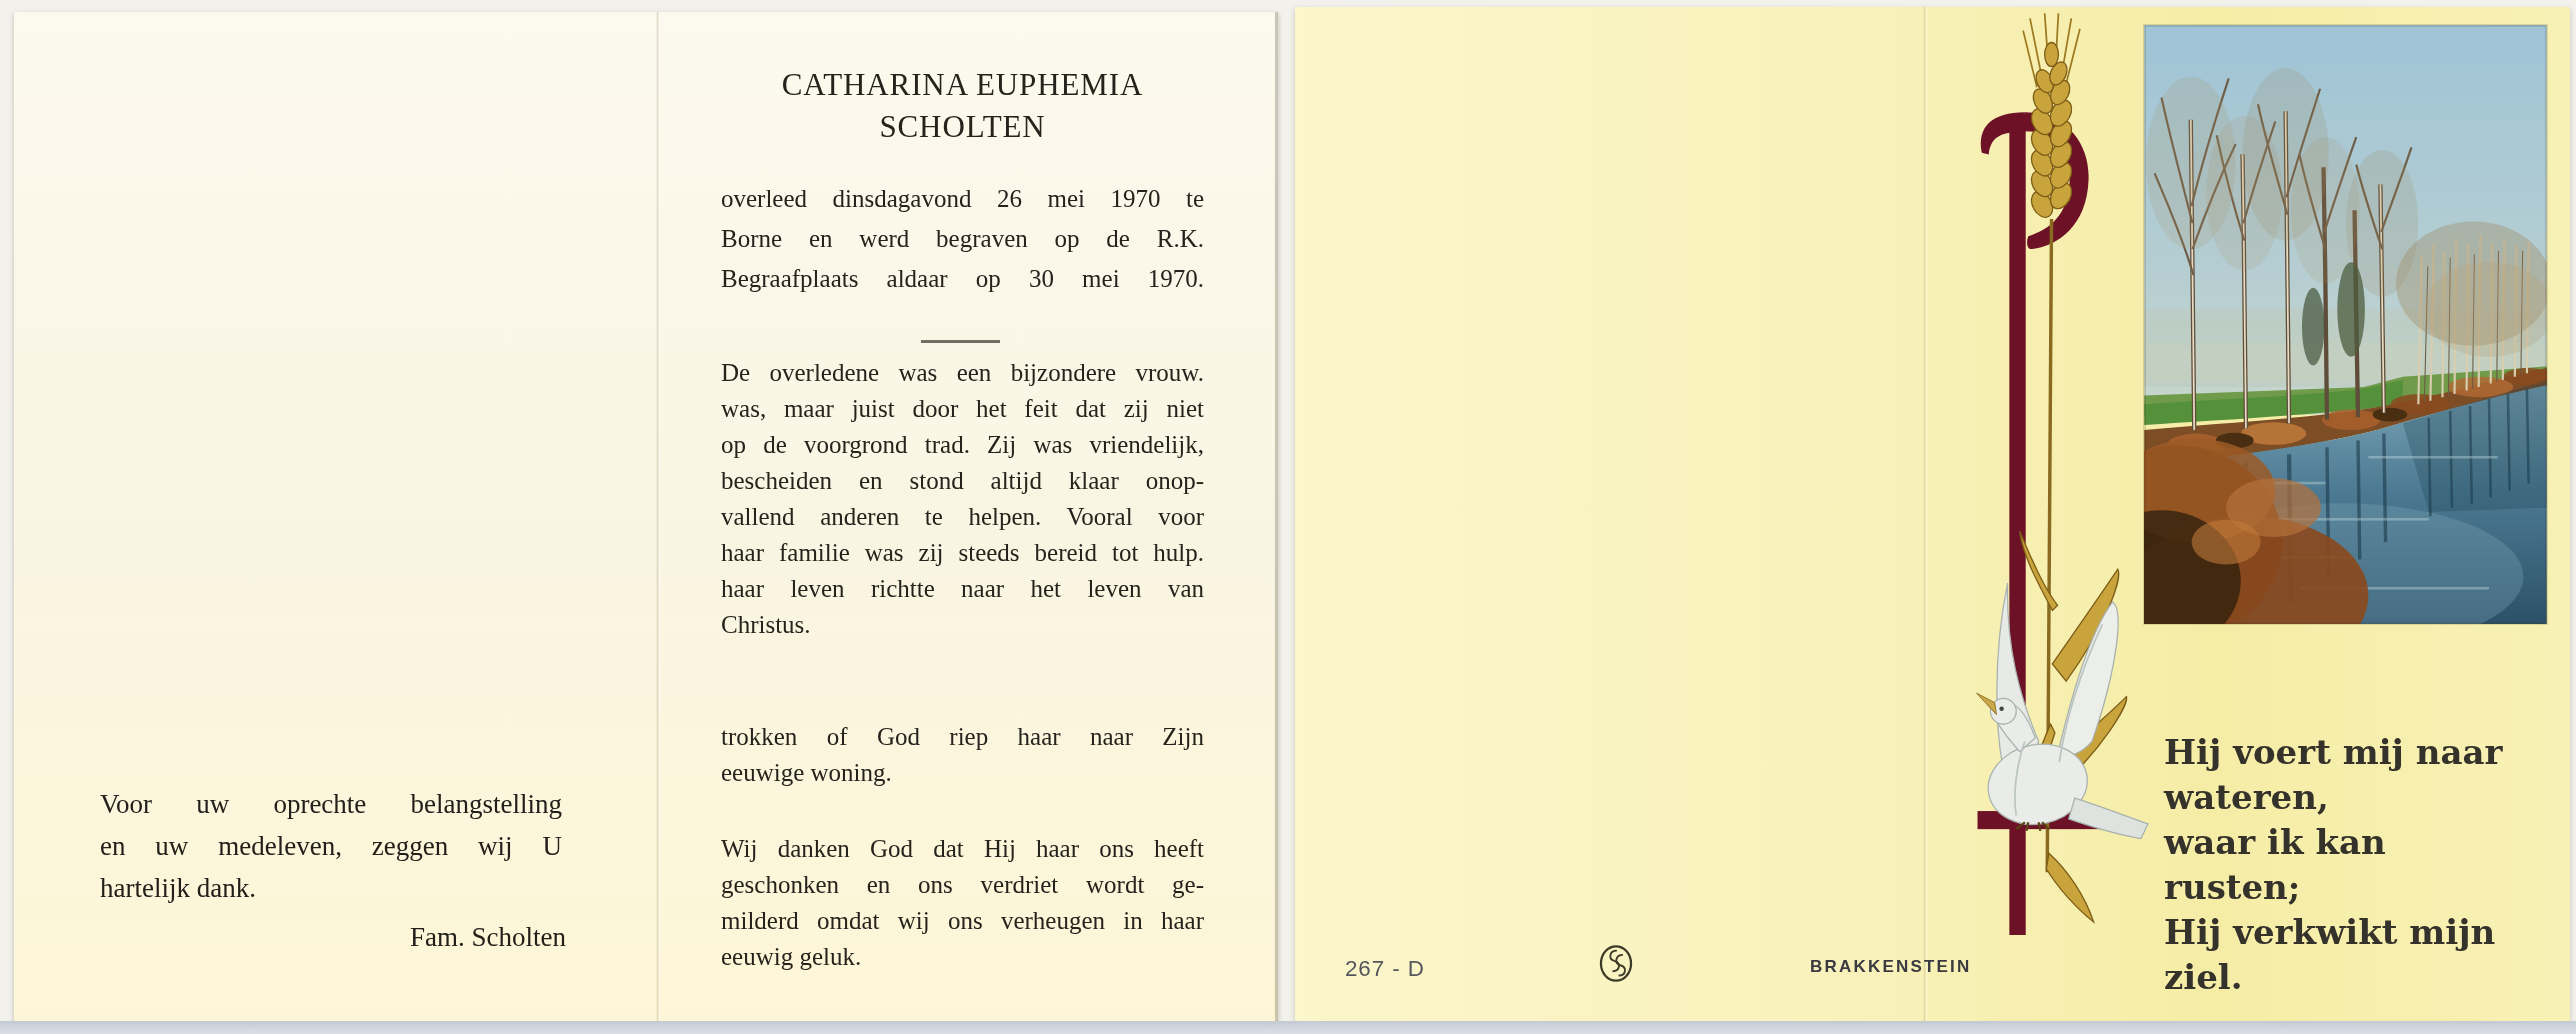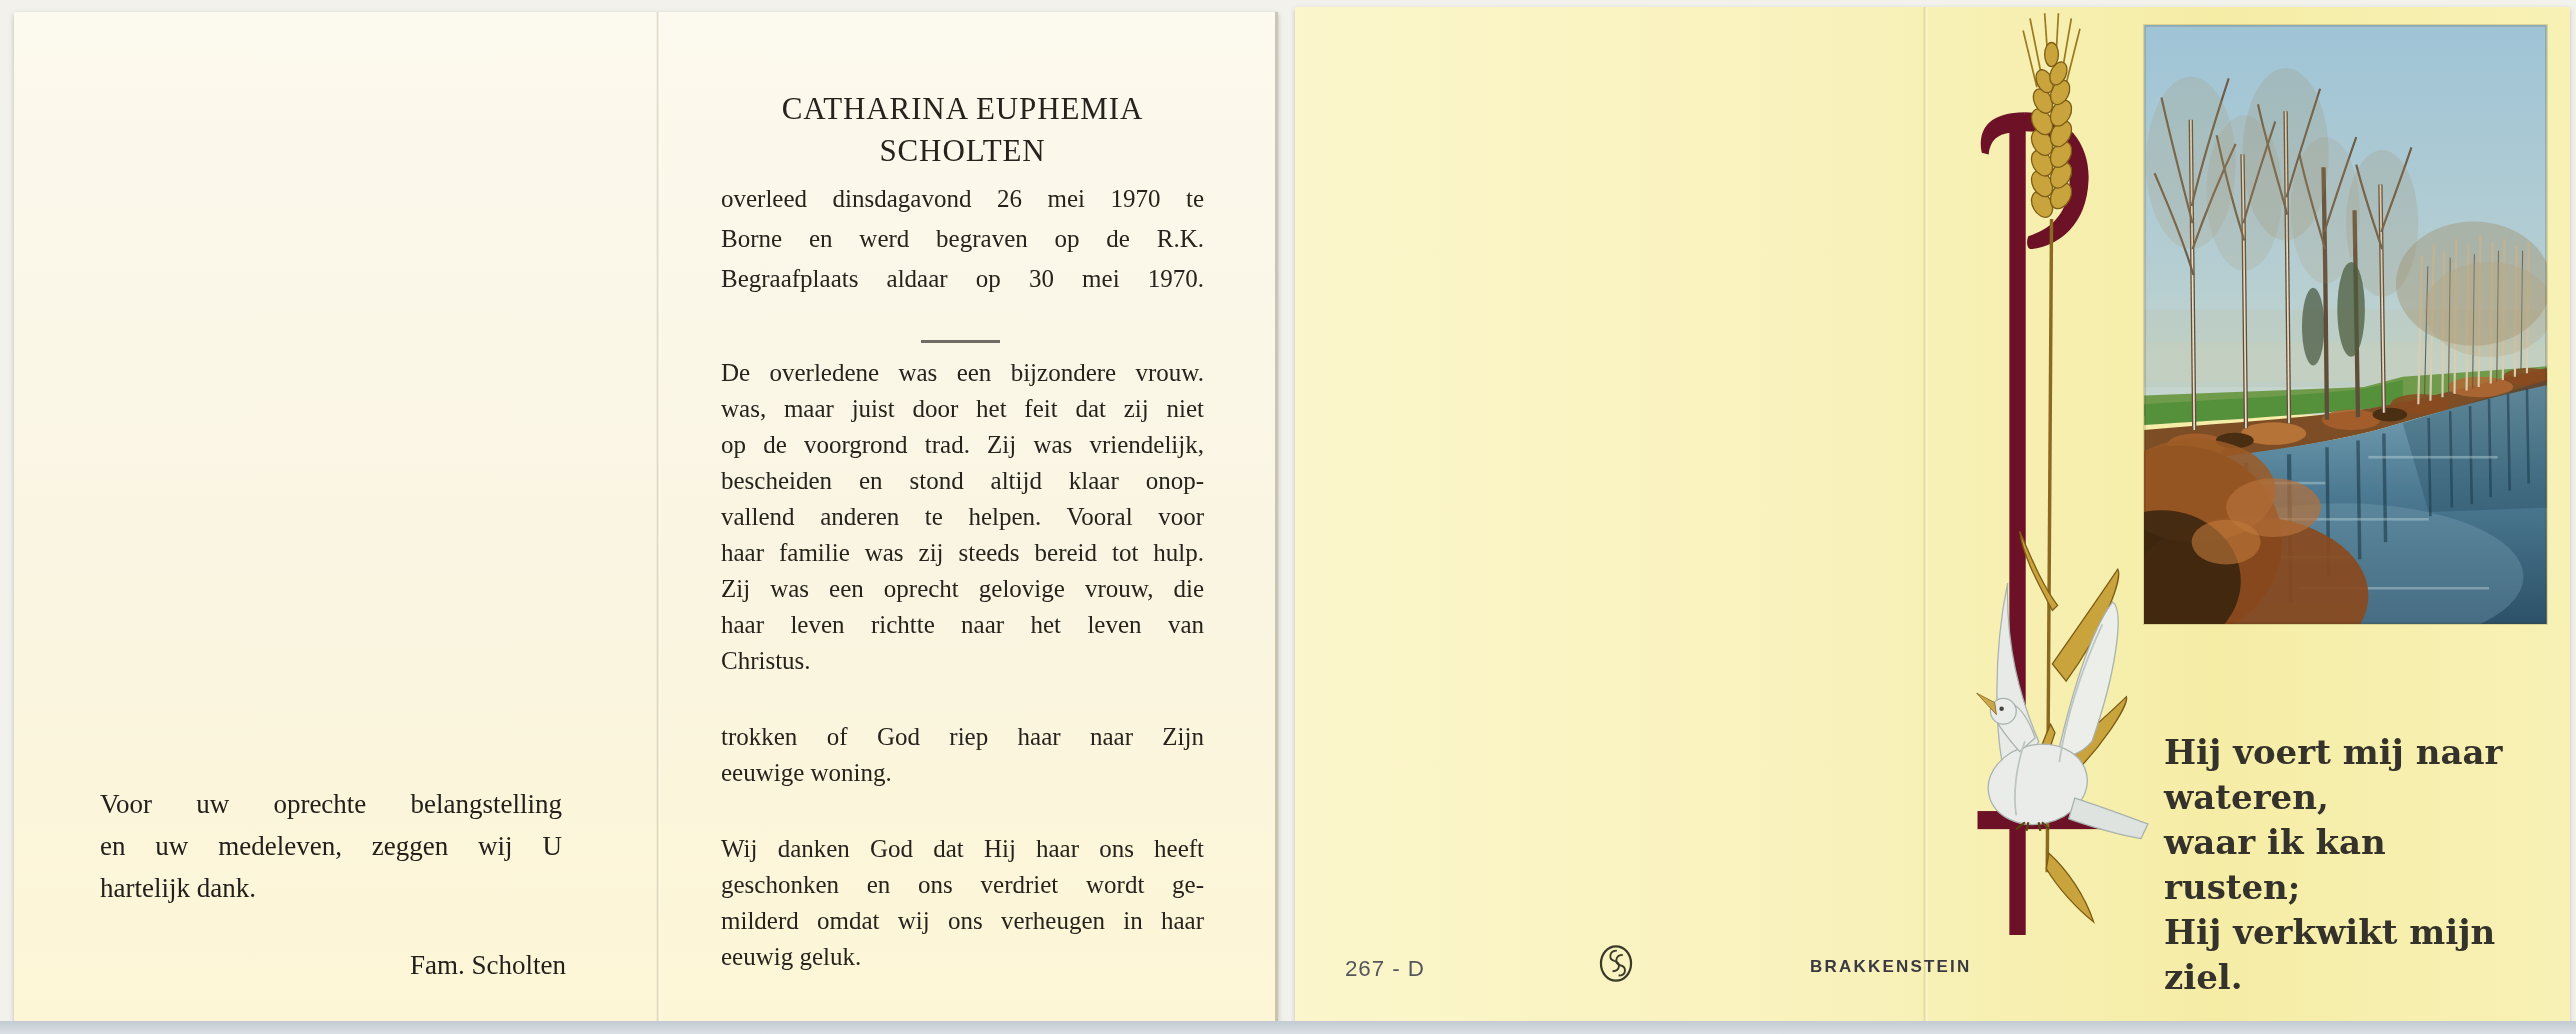--- a/index.html
+++ b/index.html
@@ -14,21 +14,21 @@
          box-shadow:0 2.6px 5.2px rgba(90,84,66,.35);border-radius:1.7px;}
   .card-inside .crease{position:absolute;top:0;left:642px;width:5.2px;height:100%;
          background:linear-gradient(90deg,rgba(130,110,70,0),rgba(125,105,62,.22),rgba(255,255,250,.5),rgba(130,110,70,0));}
   .card-inside .right-edge{position:absolute;top:0;right:0;width:2.6px;height:100%;background:rgba(140,135,120,.45);}
 
   .thanks-block{position:absolute;left:86px;top:771px;width:462px;color:#23201b;
          font-size:27px;line-height:42px;}
   .signature{margin-top:22.4px;text-align:right;padding-right:5.2px;font-size:27px;color:#23201b;}
 
   .bio-column{position:absolute;left:707px;top:0;width:483px;color:#26231d;}
-  .bio-title{position:absolute;left:0;top:76px;width:100%;text-align:center;
+  .bio-title{position:absolute;left:0;top:52px;width:100%;text-align:center;
          font-size:31px;line-height:42px;letter-spacing:0.9px;}
   .para{position:absolute;left:0;width:483px;font-size:25px;}
   .p1{top:167px;line-height:40px;}
   .p2{top:343px;line-height:36px;}
   .p3{top:707px;line-height:36px;}
   .p4{top:819px;line-height:36px;}
   .divider{position:absolute;left:200px;top:328px;width:79px;height:2.6px;background:#6f6d64;}
 
   .jline{text-align:justify;text-align-last:justify;}
   .jline.last{text-align-last:left;}
@@ -64,41 +64,40 @@
 
   <div class="card-inside">
     <div class="crease"></div>
     <div class="right-edge"></div>
 
     <div class="thanks-block">
         <div class="jline">Voor uw oprechte belangstelling</div>
         <div class="jline">en uw medeleven, zeggen wij U</div>
         <div class="jline last">hartelijk dank.</div>
       </div>
-    <div class="signature" style="position:absolute;left:86px;top:916px;width:466px;">Fam. Scholten</div>
+    <div class="signature" style="position:absolute;left:86px;top:888px;width:466px;">Fam. Scholten</div>
 
     <div class="bio-column">
       <div class="bio-title">
           <div class="tline">CATHARINA EUPHEMIA</div>
           <div class="tline last">SCHOLTEN</div>
         </div>
       <div class="para p1">
           <div class="jline jfull">overleed dinsdagavond 26 mei 1970 te</div>
           <div class="jline jfull">Borne en werd begraven op de R.K.</div>
           <div class="jline jfull last">Begraafplaats aldaar op 30 mei 1970.</div>
         </div>
       <div class="divider"></div>
       <div class="para p2">
           <div class="jline">De overledene was een bijzondere vrouw.</div>
           <div class="jline">was, maar juist door het feit dat zij niet</div>
           <div class="jline">op de voorgrond trad. Zij was vriendelijk,</div>
           <div class="jline">bescheiden en stond altijd klaar onop-</div>
           <div class="jline">vallend anderen te helpen. Vooral voor</div>
           <div class="jline">haar familie was zij steeds bereid tot hulp.</div>
-          <div class="jline">Zij was een oprecht gelovige vrouw, die</div>
           <div class="jline">haar leven richtte naar het leven van</div>
           <div class="jline last">Christus.</div>
         </div>
       <div class="para p3">
           <div class="jline">trokken of God riep haar naar Zijn</div>
           <div class="jline last">eeuwige woning.</div>
         </div>
       <div class="para p4">
           <div class="jline">Wij danken God dat Hij haar ons heeft</div>
           <div class="jline">geschonken en ons verdriet wordt ge-</div>

